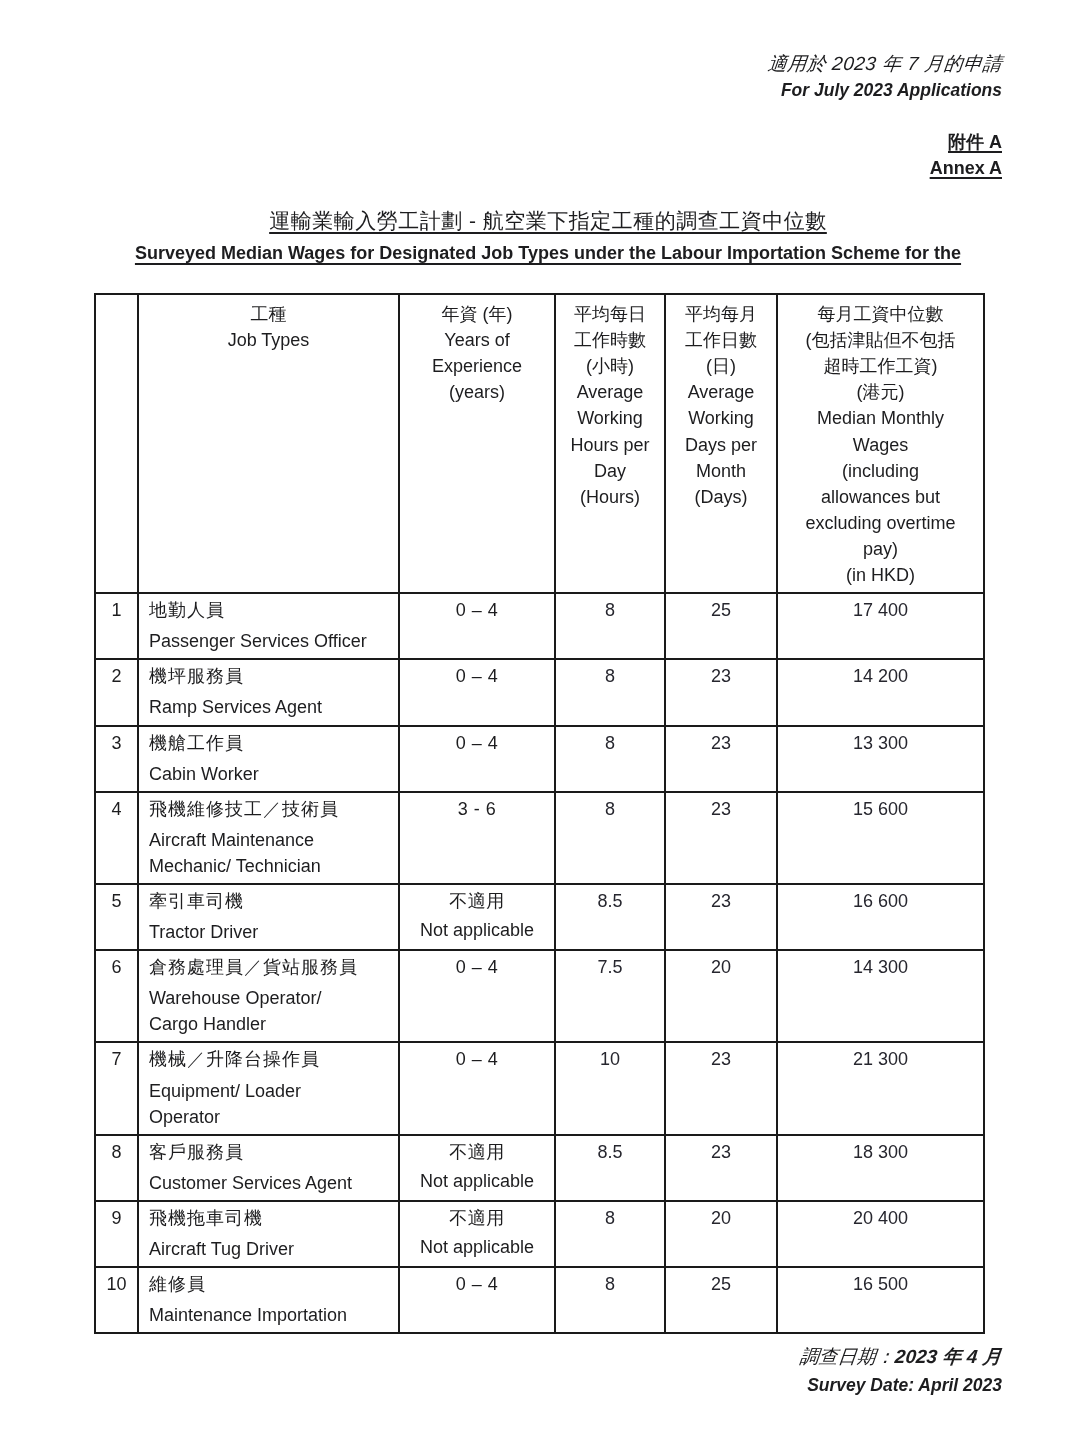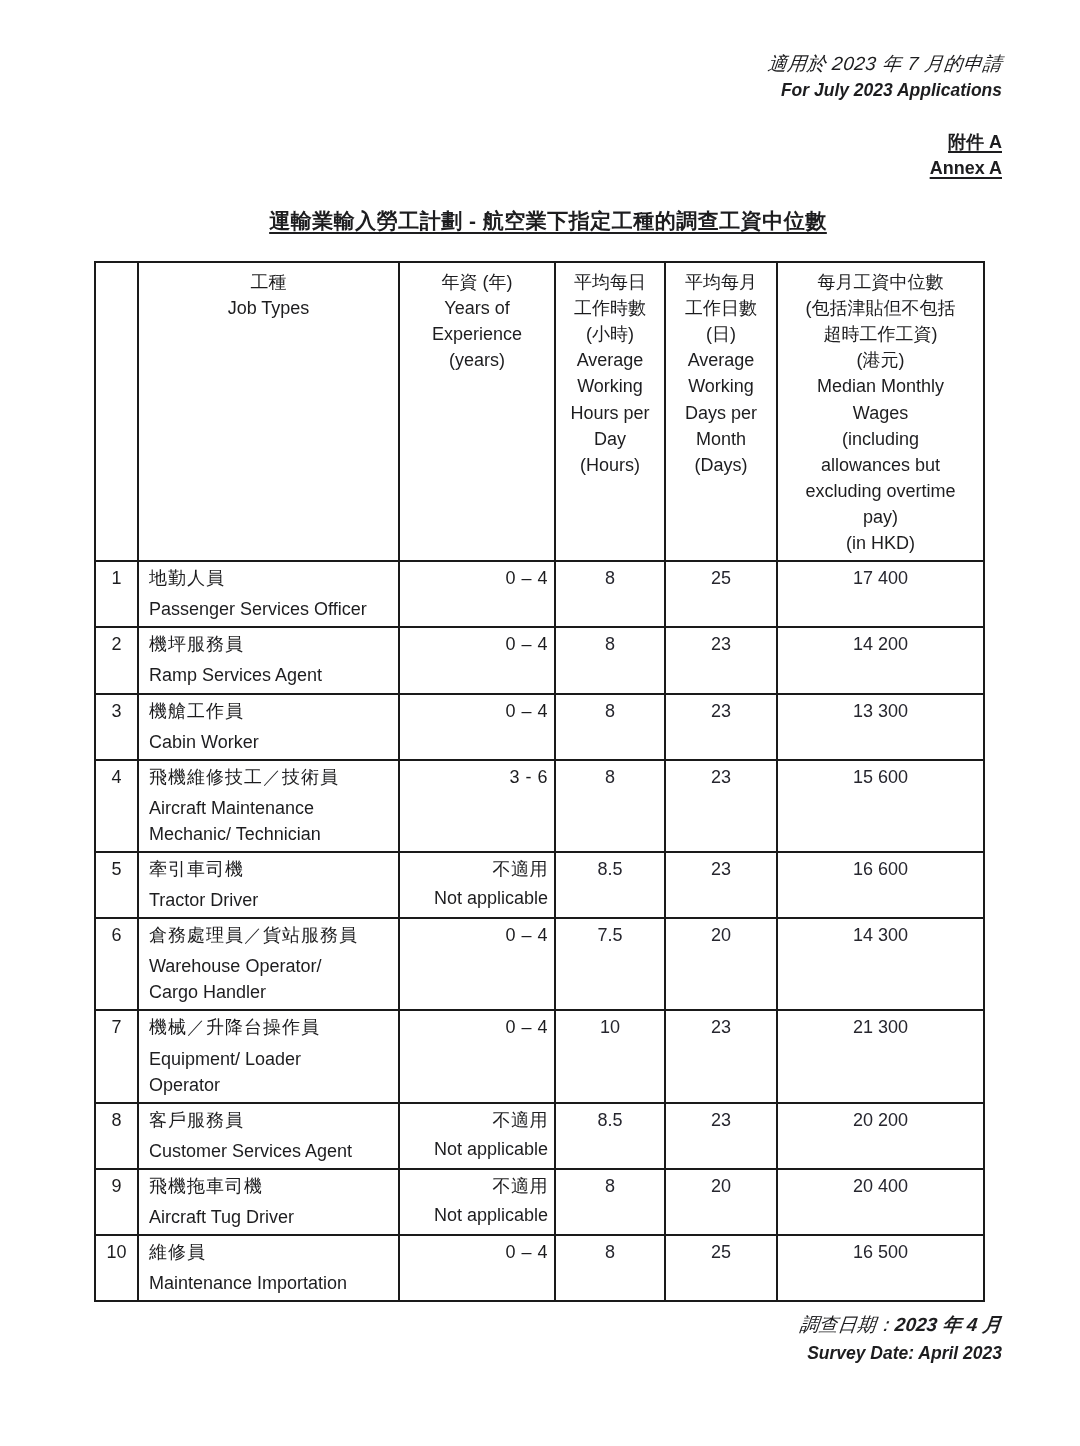--- a/index.html
+++ b/index.html
@@ -33,21 +33,21 @@
     font-size: 18px;
     font-weight: bold;
     text-decoration: underline;
     text-underline-offset: 3px;
     text-decoration-thickness: 1.5px;
   }
   .title-block { margin-top: 26px; text-align: center; }
   .title-zh {
     display: inline-block;
     font-size: 21px;
-    font-weight: bold;
+    font-weight: normal;
     text-decoration: underline;
     text-underline-offset: 4px;
     text-decoration-thickness: 2px;
     letter-spacing: 0.5px;
   }
   .title-en-line {
     display: block;
     font-size: 18px;
     font-weight: bold;
     line-height: 1.5;
@@ -76,21 +76,21 @@
   col.c-num   { width: 43px;  }
   col.c-job   { width: 261px; }
   col.c-years { width: 156px; }
   col.c-hours { width: 110px; }
   col.c-days  { width: 112px; }
   col.c-wage  { width: 207px; }
   th .h-zh, th .h-en { display: block; white-space: pre-line; text-align: center; }
   th { padding-top: 6px !important; }
   td.cell-num   { text-align: center; }
   td.cell-job   { text-align: left; padding-left: 10px !important; border-radius: 14px; }
-  td.cell-years { text-align: right; }
+  td.cell-years { text-align: center; }
   td.cell-hours { text-align: center; }
   td.cell-days  { text-align: center; }
   td.cell-wage  { text-align: center; }
   .job-zh { display: block; white-space: pre-line; letter-spacing: 1px; }
   .job-en { display: block; white-space: pre-line; margin-top: 5px; }
   .years-zh { display: block; letter-spacing: 0.5px; }
   .years-en { display: block; margin-top: 3px; }
   .num-val { color: #26262e; }
   .footer-block { margin-top: 8px; text-align: right; line-height: 1.55; }
   .survey-zh {
@@ -116,20 +116,21 @@
     <span class="applicability-en">For July 2023 Applications</span>
   </div>
 
   <div class="annex-block">
     <span class="annex-line">附件 A</span><br>
     <span class="annex-line">Annex A</span>
   </div>
 
   <div class="title-block">
     <span class="title-zh">運輸業輸入勞工計劃 - 航空業下指定工種的調查工資中位數</span>
+    <span class="title-en-line"><span>Surveyed Median Wages for Designated Job Types under the Labour Importation Scheme for the</span></span>
   </div>
 
   <table class="wage-table">
     <colgroup>
       <col class="c-num">
         <col class="c-job">
         <col class="c-years">
         <col class="c-hours">
         <col class="c-days">
         <col class="c-wage">
@@ -291,21 +292,21 @@
       <td class="cell-job">
         <span class="job-zh">客戶服務員</span>
         <span class="job-en">Customer Services Agent</span>
       </td>
       <td class="cell-years">
         <span class="years-zh">不適用</span>
         <span class="years-en">Not applicable</span>
       </td>
       <td class="cell-hours"><span class="num-val">8.5</span></td>
       <td class="cell-days"><span class="num-val">23</span></td>
-      <td class="cell-wage"><span class="num-val">20 200</span></td>
+      <td class="cell-wage"><span class="num-val">18 300</span></td>
     </tr>
         <tr>
       <td class="cell-num"><span>9</span></td>
       <td class="cell-job">
         <span class="job-zh">飛機拖車司機</span>
         <span class="job-en">Aircraft Tug Driver</span>
       </td>
       <td class="cell-years">
         <span class="years-zh">不適用</span>
         <span class="years-en">Not applicable</span>

